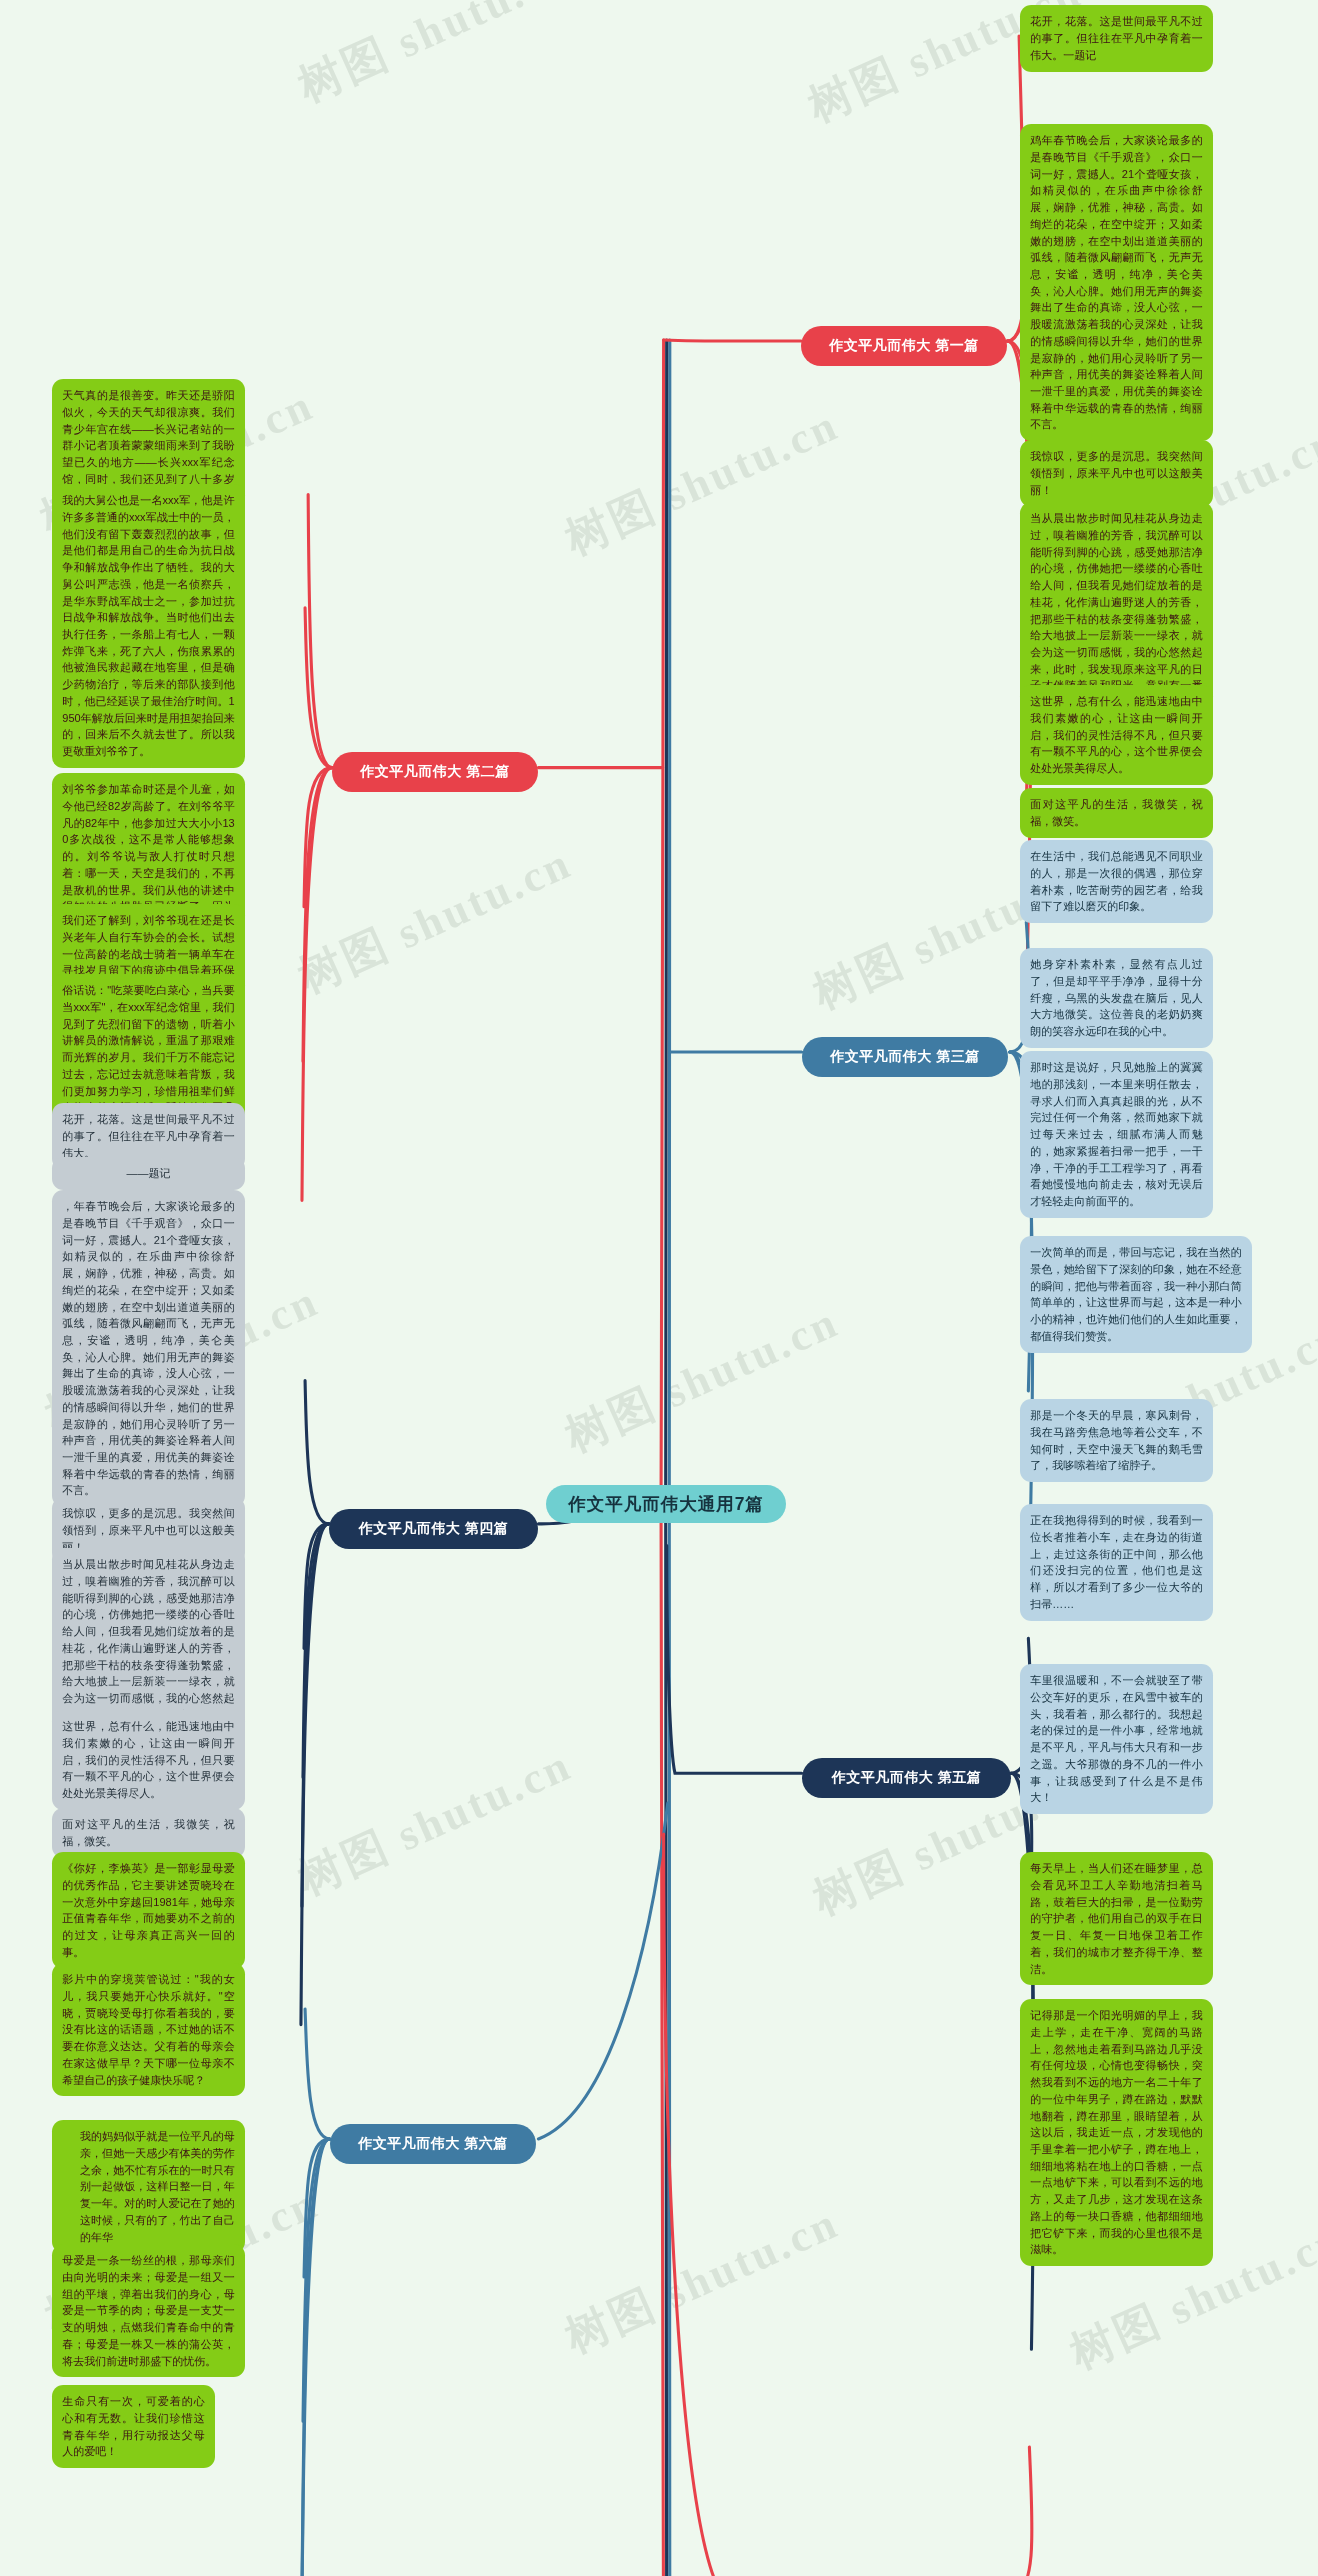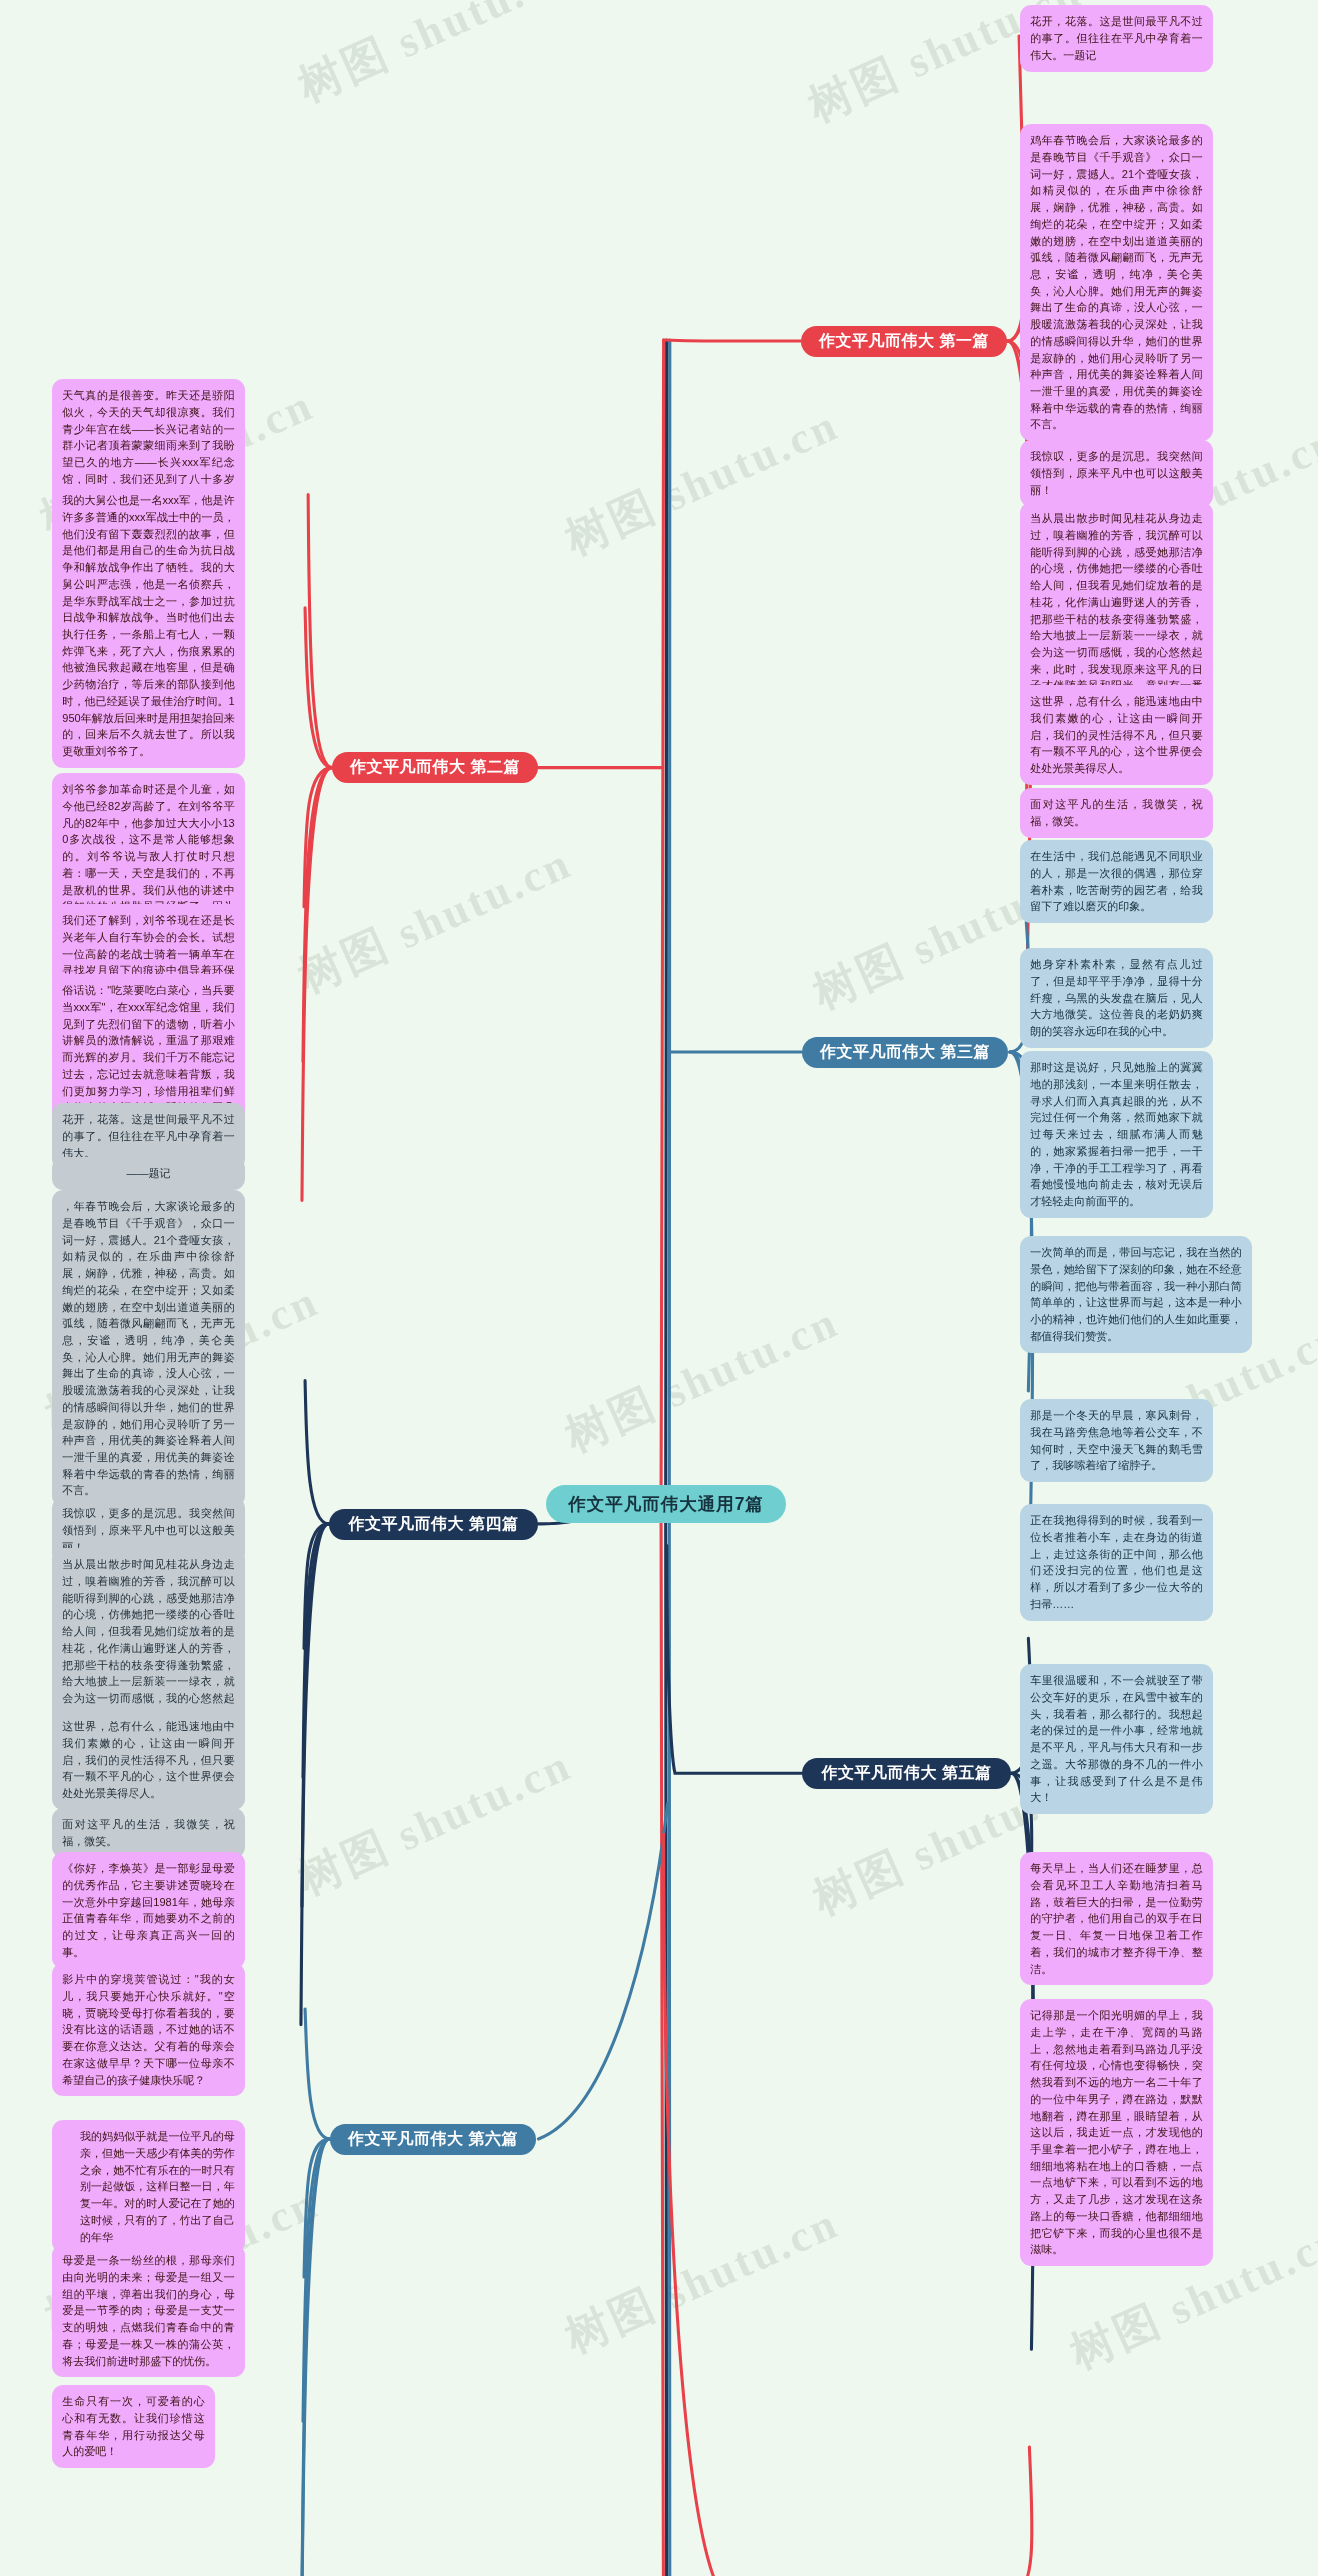--- a/index.html
+++ b/index.html
@@ -41,26 +41,26 @@
   }
   
   .node{
     position:absolute;
     display:flex;
     align-items:center;
     justify-content:center;
     box-sizing:border-box;
     border-radius:20.6px;
     color:#ffffff;
-    font-size:16px;
+    font-size:14px;
     font-weight:700;
     letter-spacing:0.5px;
     white-space:nowrap;
     padding:0 13.4px;
-    height:31px;
+    height:40px;
     z-index:5;
   }
   .node.root{
     border-radius:24px;
     background:#6fcfd0;
     color:#16333f;
     font-size:17.5px;
     height:38px;
     letter-spacing:1px;
     padding:0 21.6px;
@@ -75,21 +75,21 @@
     box-sizing:border-box;
     border-radius:11.3px;
     padding:8.2px 10.3px;
     font-size:11px;
     line-height:1.52;
     color:#3a1414;
     text-align:justify;
     z-index:4;
     word-break:break-all;
   }
-  .box.pink {background:#f0abfc;color:#3b1115;}
+  .box.pink {background:#84cc16;color:#3b1115;}
   .box.gray {background:#c4ccd2;color:#23303a;}
   .box.blue {background:#b9d4e4;color:#14303f;}
 </style>
 </head>
 <body>
 
 <div id="canvas">
 
   <div class="wm" style="left:289px;  top:62px;">树图 shutu.cn</div>
   <div class="wm" style="left:799px; top:82px;">树图 shutu.cn</div>

